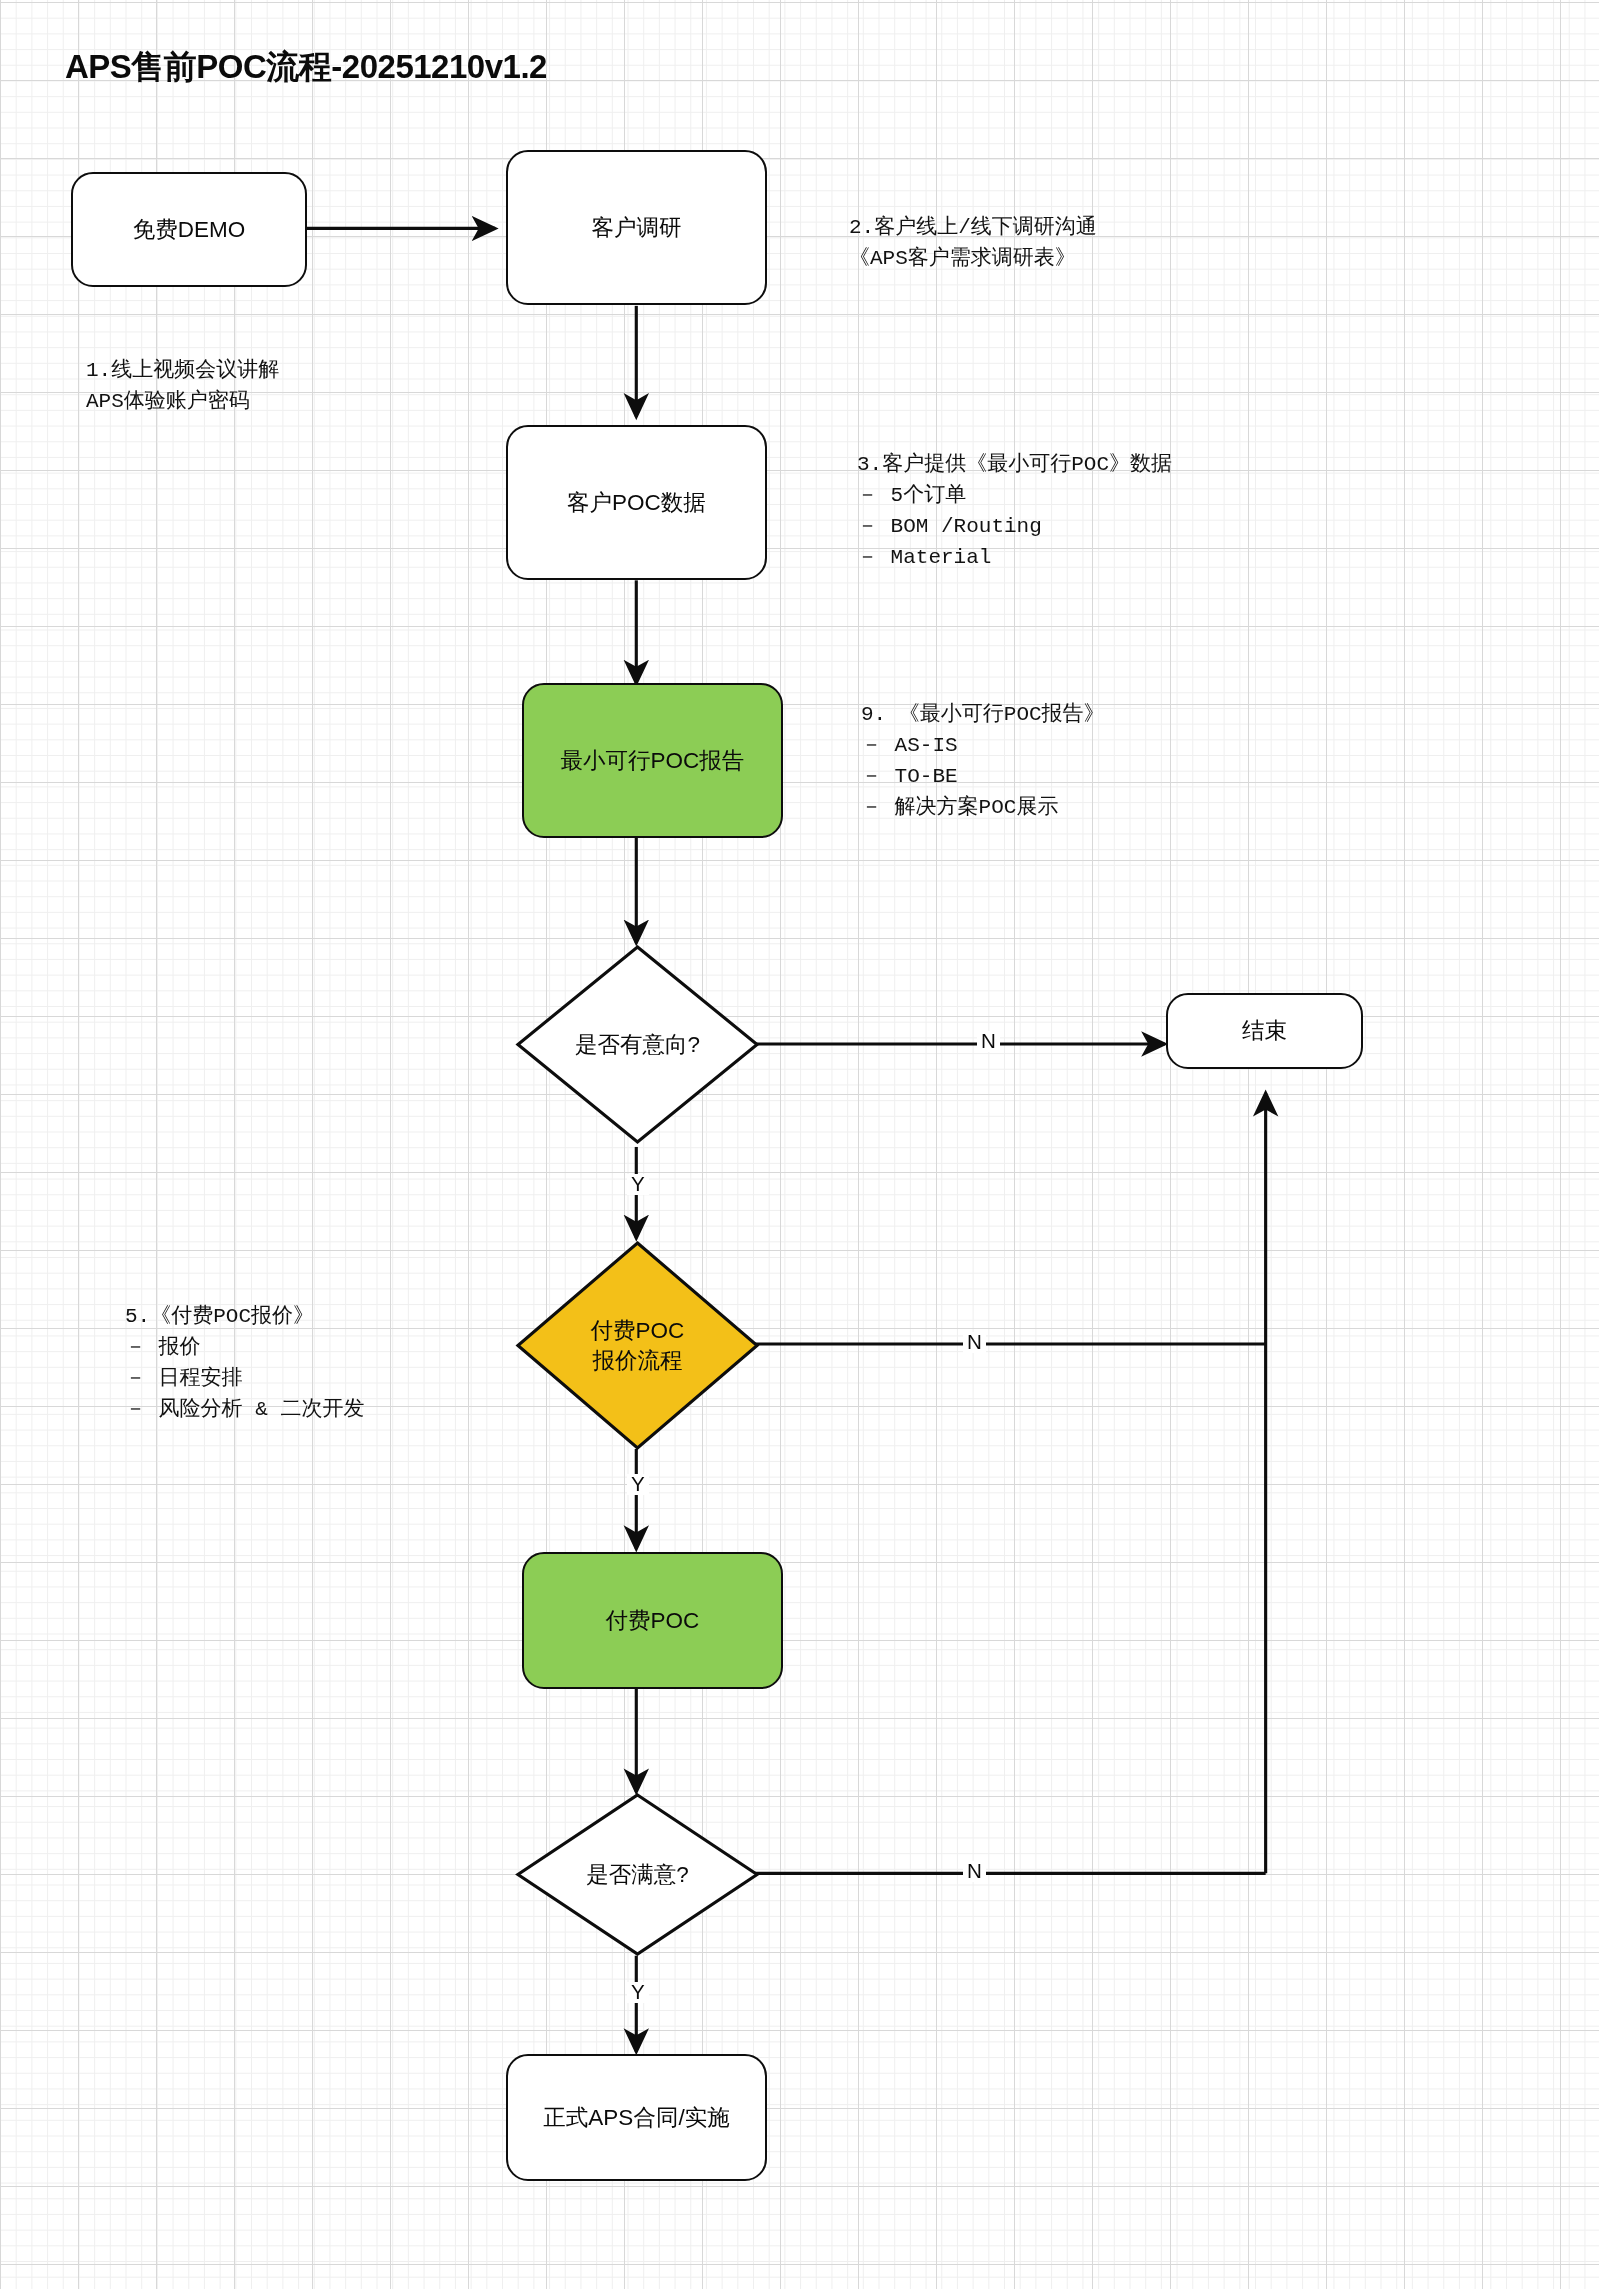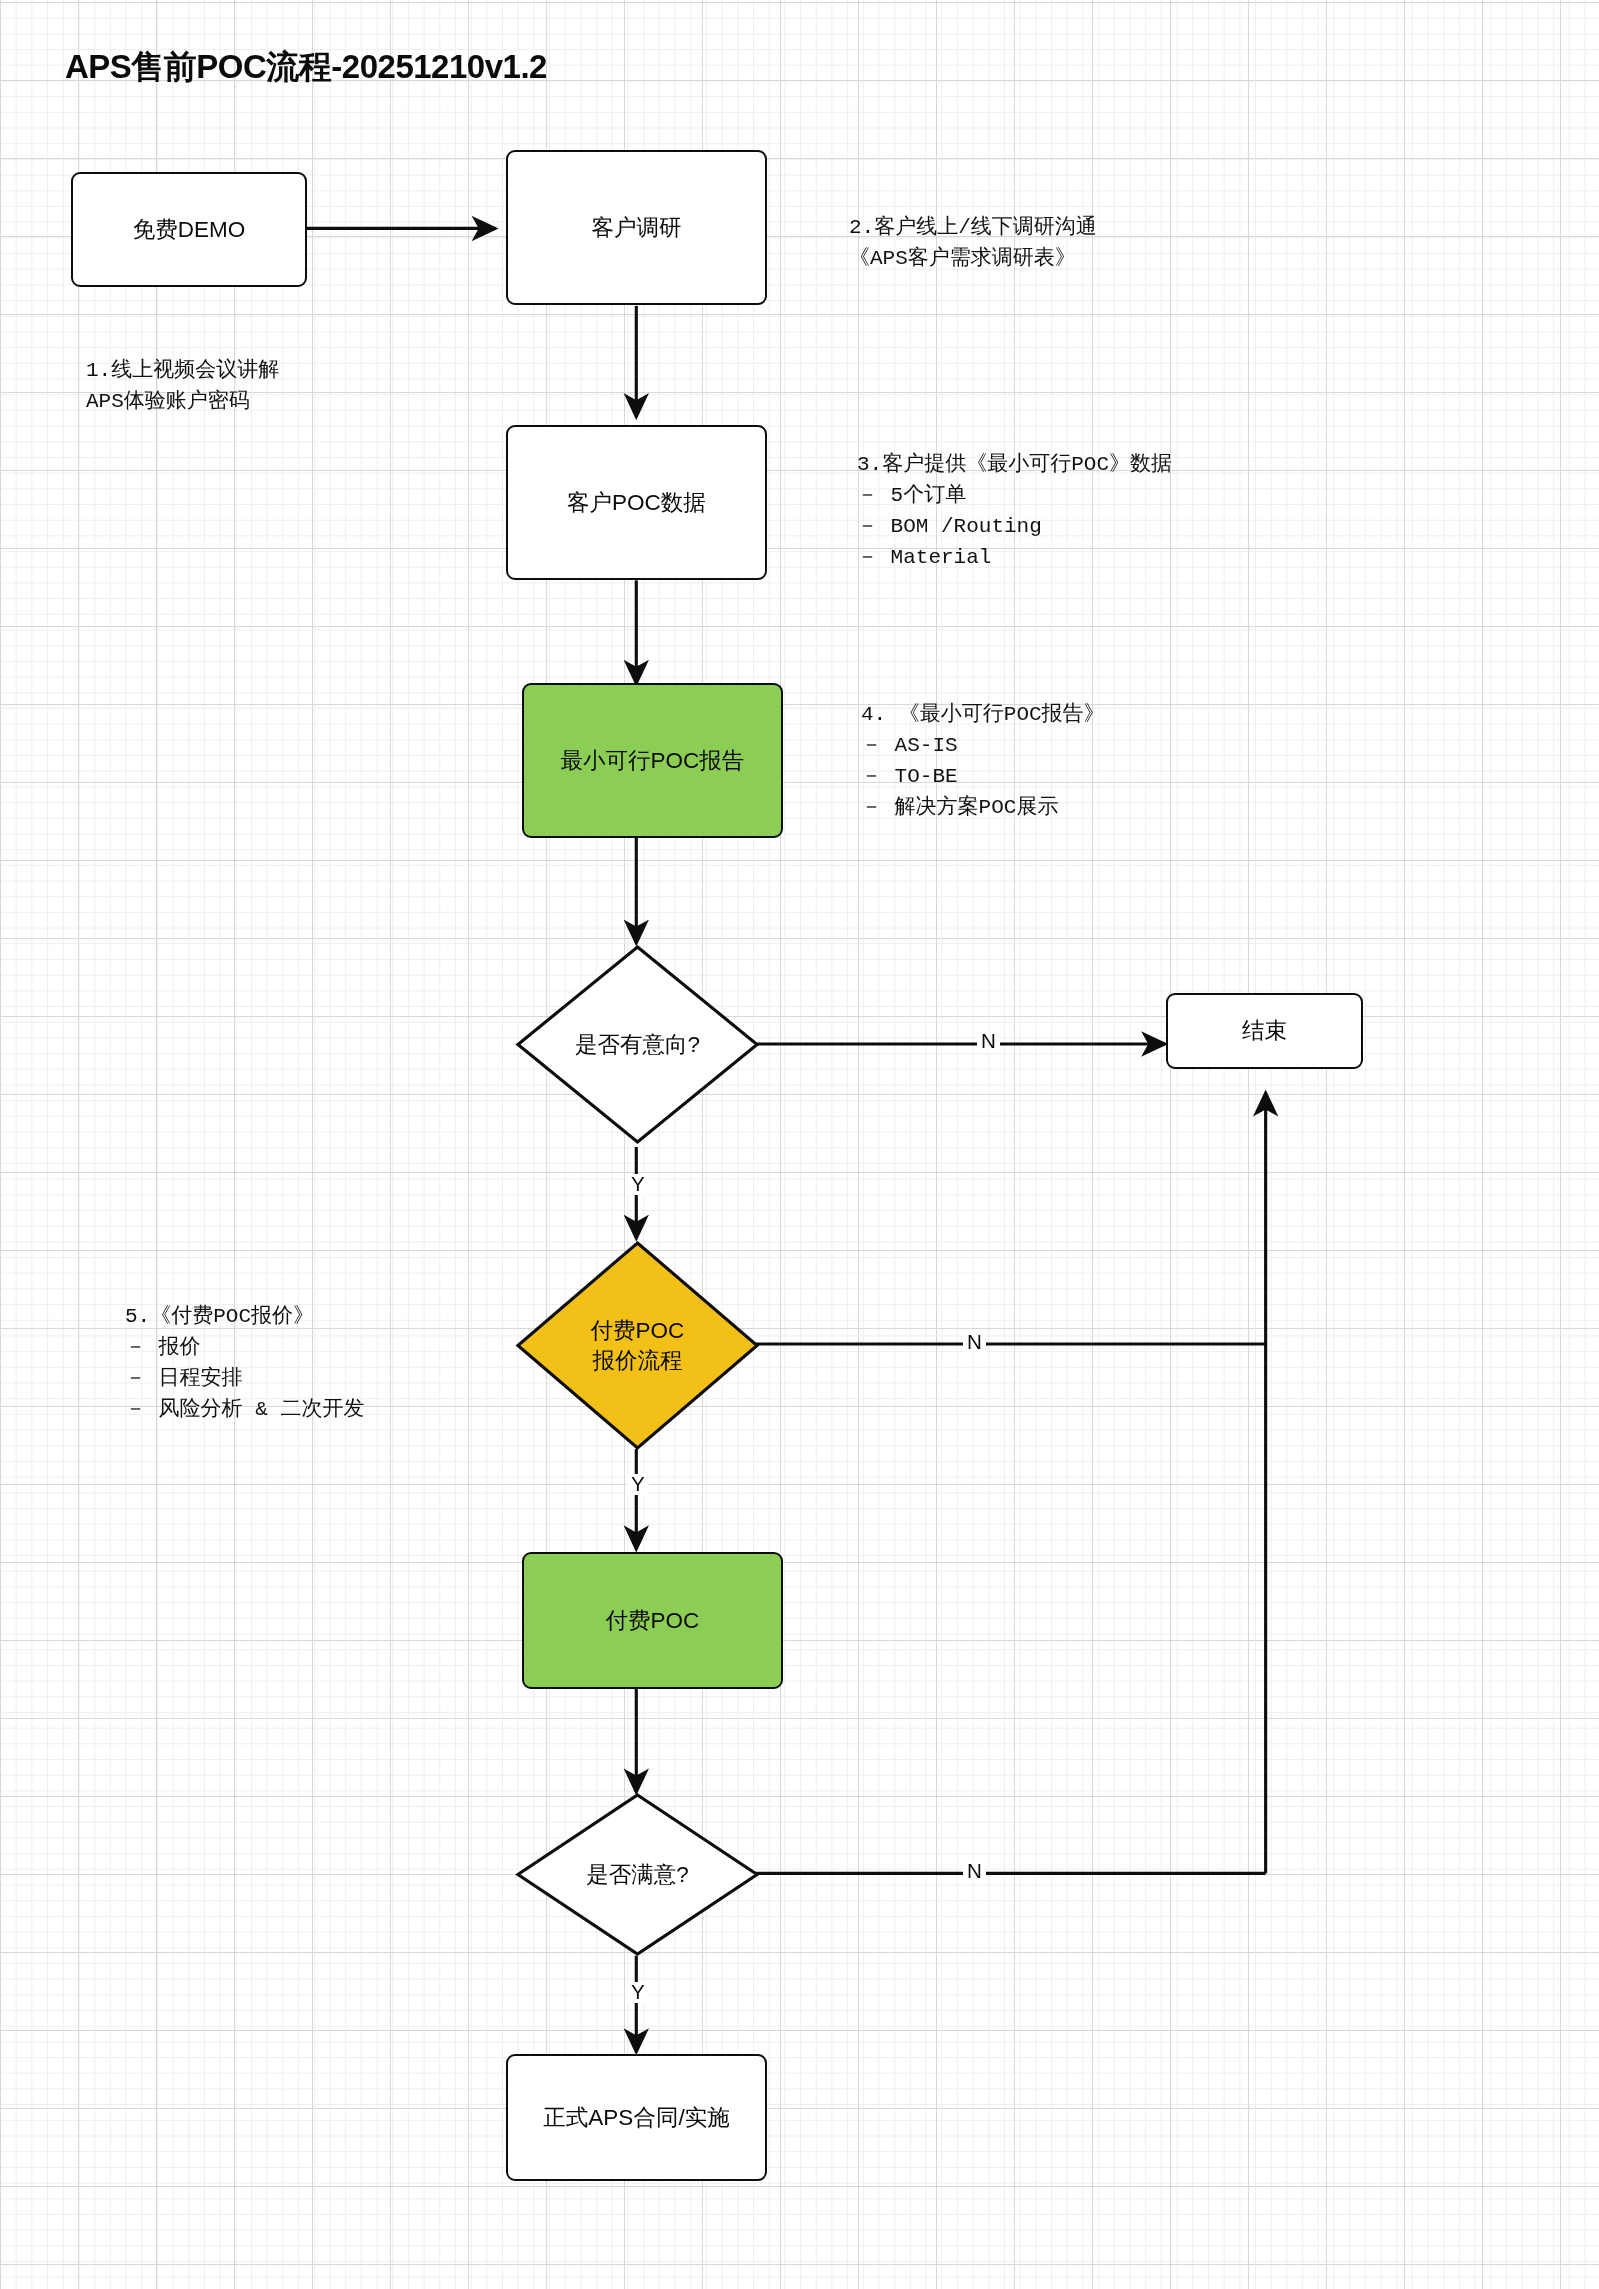--- a/index.html
+++ b/index.html
@@ -55,21 +55,21 @@
     display: flex;
     align-items: center;
     justify-content: center;
     text-align: center;
     color: #0b0b0b;
     font-size: 22.5px;
     line-height: 1.32;
   }
   .node.rect {
     border: 2.9px solid #0d0d0d;
-    border-radius: 9px;
+    border-radius: 22px;
     background: #ffffff;
   }
   .node.rect.green {
     background: #8CCD55;
     margin-left: 16px;
   }
   .node.diamond {
     border: none;
     background: transparent;
   }
@@ -206,21 +206,21 @@
   APS体验账户密码</div>
 
   <div class="note" style="left:849px; top:212px;">2.客户线上/线下调研沟通
  《APS客户需求调研表》</div>
 
   <div class="note" style="left:857px; top:449px;">3.客户提供《最小可行POC》数据
 － 5个订单
 － BOM /Routing
 － Material</div>
 
-  <div class="note" style="left:861px; top:699px;"> 4. 《最小可行POC报告》
+  <div class="note" style="left:861px; top:699px;"> 9. 《最小可行POC报告》
 － AS-IS
 － TO-BE
 － 解决方案POC展示</div>
 
   <div class="note" style="left:125px; top:1301px;">5.《付费POC报价》
 － 报价
 － 日程安排
 － 风险分析 &amp; 二次开发</div>
 
 </div>

